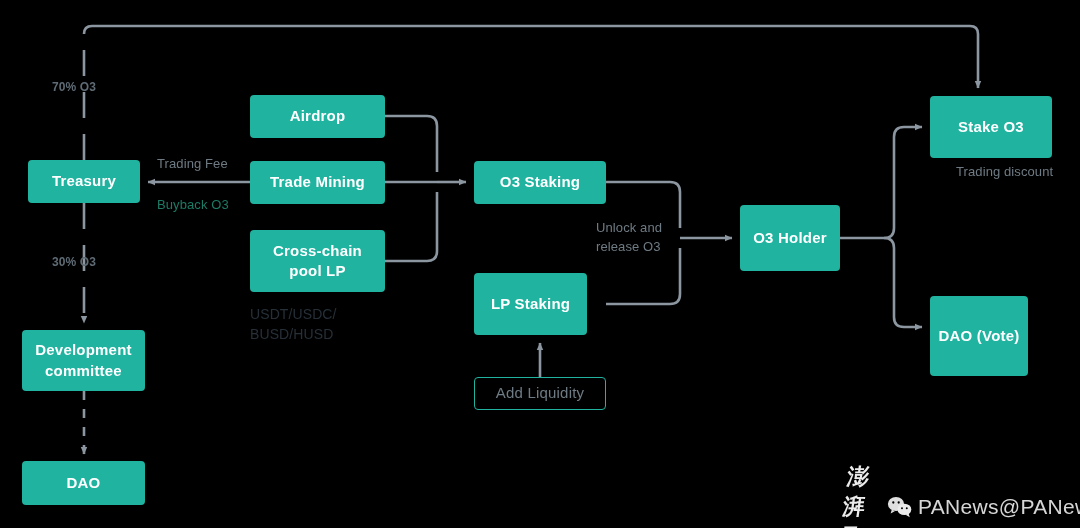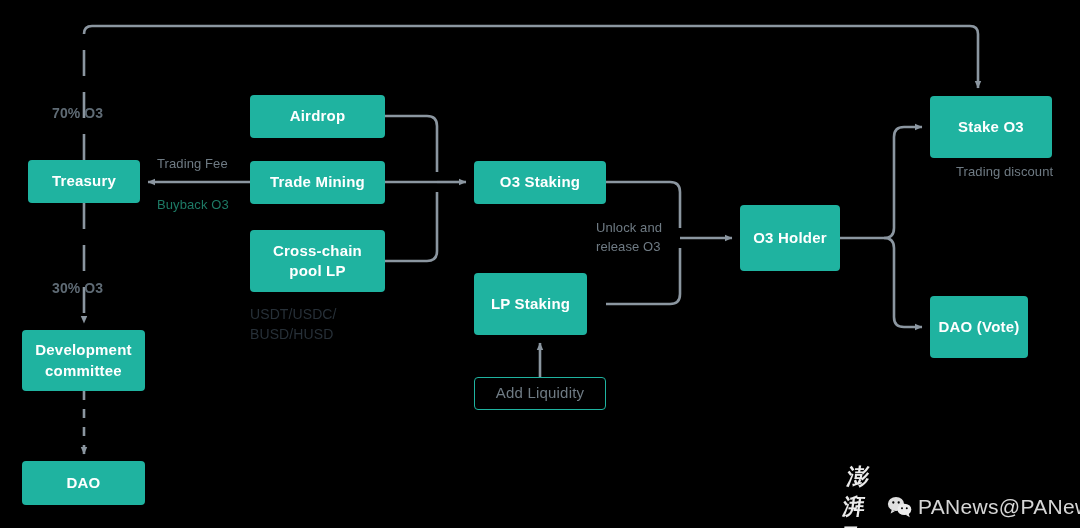--- a/index.html
+++ b/index.html
@@ -50,23 +50,22 @@
   .label {
     position: absolute;
     color: #6f7b84;
     font-size: 13px;
     line-height: 1.45;
     white-space: pre-line;
     letter-spacing: 0.1px;
   }
   .label.bold {
     font-weight: bold;
-    font-size: 14px;
+    font-size: 12px;
     color: #5f6b75;
-    margin-top: 24px;
   }
   .label.teal {
     color: #1d7a65;
     font-weight: normal;
     font-size: 13px;
   }
   .label.dim {
     color: #273038;
     font-size: 14px;
   }
@@ -151,21 +150,21 @@
 
   <div class="node" style="left:474px; top:273px; width:113px; height:62px;">LP Staking</div>
 
   <div class="node outline" style="left:474px; top:377px; width:132px; height:33px;">Add Liquidity</div>
 
   <div class="node two-line" style="left:740px; top:205px; width:100px; height:66px;">O3
 Holder</div>
 
   <div class="node" style="left:930px; top:96px; width:122px; height:62px;">Stake O3</div>
 
-  <div class="node" style="left:930px; top:296px; width:98px; height:62px;">DAO (Vote)</div>
+  <div class="node" style="left:930px; top:296px; width:98px; height:80px;">DAO (Vote)</div>
 
   <div class="node two-line" style="left:22px; top:330px; width:123px; height:61px;">Development
 committee</div>
 
   <div class="node" style="left:22px; top:461px; width:123px; height:44px;">DAO</div>
 
   <div class="label bold" style="left:52px; top:79px;">70% O3</div>
 
   <div class="label bold" style="left:52px; top:254px;">30% O3</div>
 

